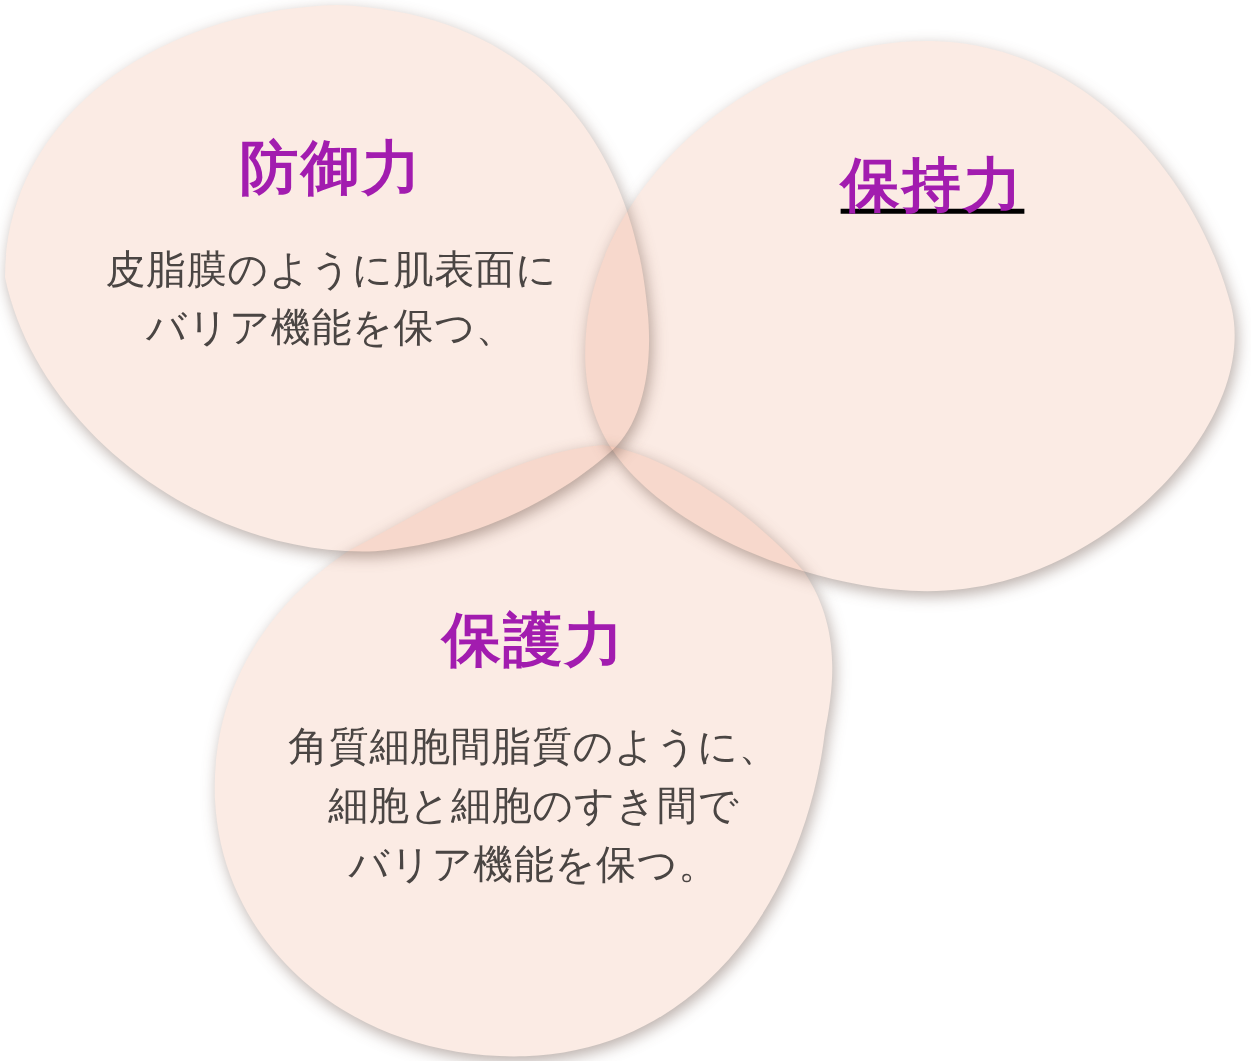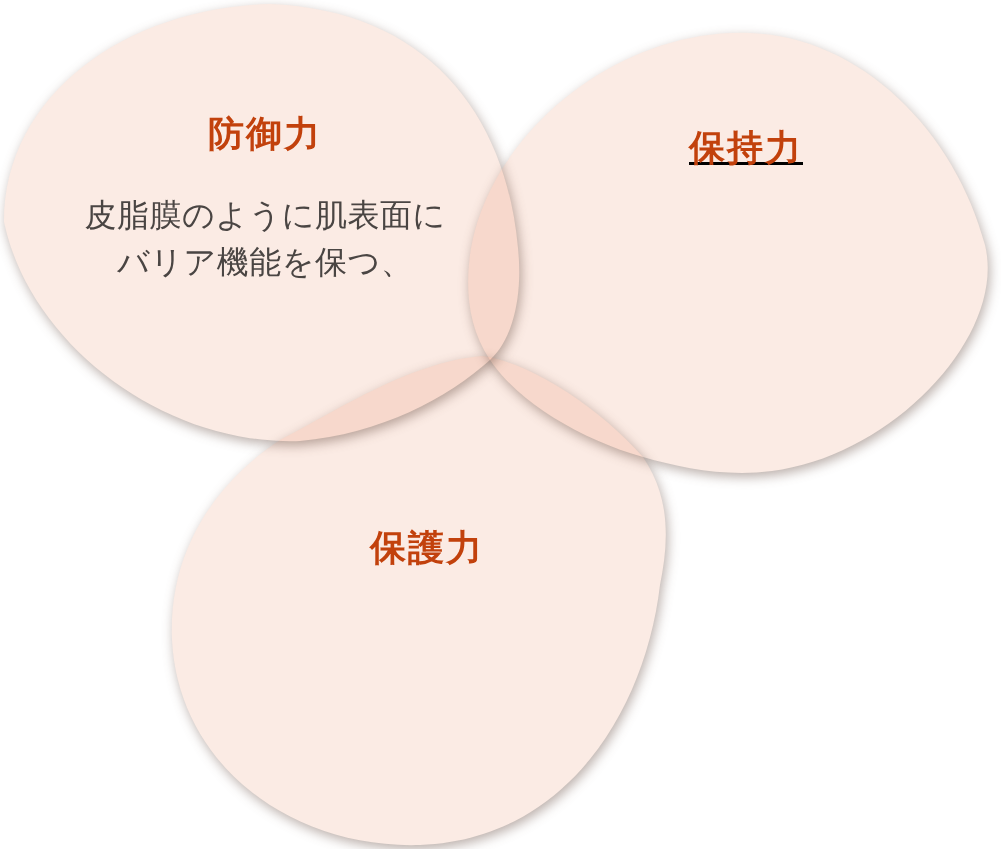--- a/index.html
+++ b/index.html
@@ -24,38 +24,38 @@
   }
   .blob {
     mix-blend-mode: multiply;
     filter: drop-shadow(2px 4px 6px rgba(74, 42, 28, 0.38));
   }
   .label {
     position: absolute;
     text-align: center;
   }
   .label .title {
-    font-size: 36px;
+    font-size: 47px;
     line-height: 48px;
     font-weight: 700;
     letter-spacing: 2px;
-    color: #c2410c;
+    color: #a21caf;
   }
   .label .body-text {
     font-size: 32px;
     line-height: 47px;
     font-weight: 500;
     letter-spacing: 0.5px;
     color: #4a4543;
   }
   .label-defense   { left: 30px;  top: 110px; width: 470px; }
   .label-defense   .body-text { margin-top: 34px; }
   .label-retention { left: 521px; top: 124px; width: 450px; text-decoration: underline; }
   .label-retention .body-text { margin-top: 34px; }
-  .label-protection{ left: 192px; top: 524px; width: 470px; }
+  .label-protection{ left: 192px; top: 488px; width: 470px; }
   .label-protection .body-text { margin-top: 38px; }
 </style>
 </head>
 <body>
 
 <div class="stage">
 
   <svg class="venn-svg" viewBox="0 0 1001 849" xmlns="http://www.w3.org/2000/svg">
     <path class="blob" d="M 482,356
              C 530,362 600,408 643,457
@@ -86,15 +86,20 @@
       <div>バリア機能を保つ、</div>
     </div>
   </div>
 
   <div class="label label-retention">
     <div class="title">保持力</div>
   </div>
 
   <div class="label label-protection">
     <div class="title">保護力</div>
+    <div class="body-text">
+      <div>角質細胞間脂質のように、</div>
+      <div>細胞と細胞のすき間で</div>
+      <div>バリア機能を保つ。</div>
+    </div>
   </div>
 
 </div>
 
 </body></html>

